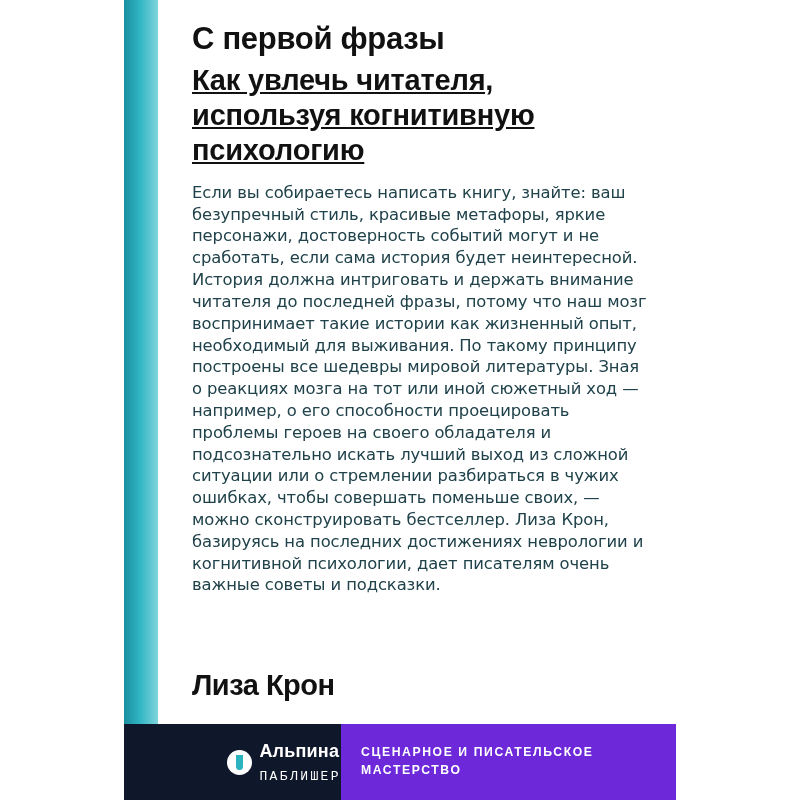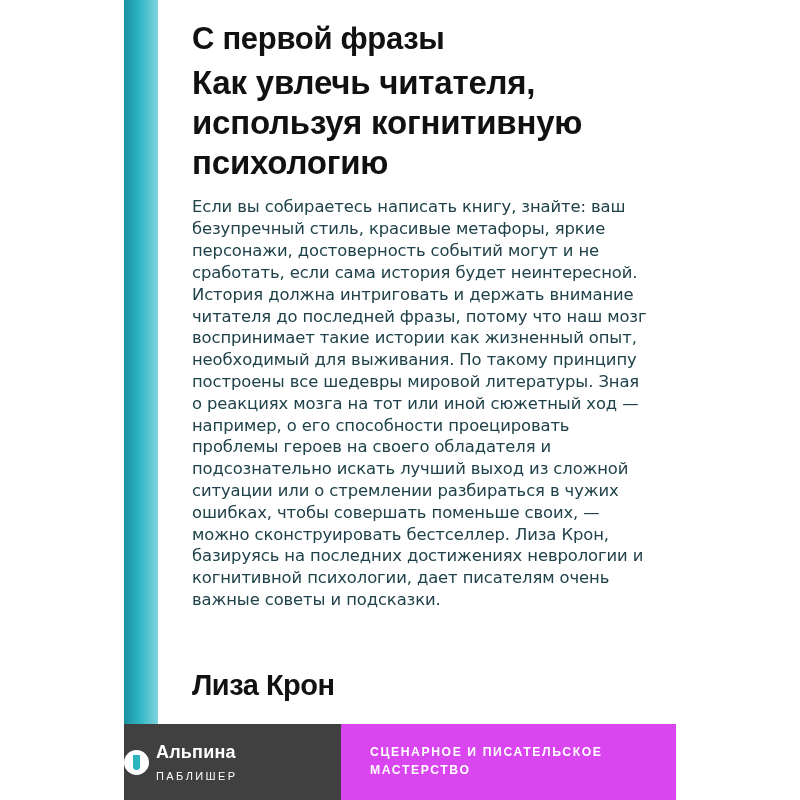--- a/index.html
+++ b/index.html
@@ -52,26 +52,27 @@
   }
   .main-title {
     font-size: 31px;
     line-height: 1.12;
     font-weight: bold;
     color: #111111;
     letter-spacing: -0.3px;
     margin: 0 0 6px 0;
   }
   .subtitle {
-    font-size: 33px;
+    font-size: 29px;
     line-height: 1.22;
     font-weight: bold;
     color: #111111;
     letter-spacing: -0.2px;
     margin: 0;
+    text-decoration: underline;
   }
   .annotation {
     margin: 13px 27px 0 34px;
     font-size: 16.4px;
     line-height: 1.33;
     color: #20424a;
     font-family: "DejaVu Sans", sans-serif;
     letter-spacing: -0.1px;
     text-align: left;
   }
@@ -92,25 +93,25 @@
     position: absolute;
     left: 0;
     bottom: 0;
     width: 552px;
     height: 76px;
     display: flex;
   }
   .footer-left {
     width: 217px;
     height: 76px;
-    background: #404040;
+    background: #0f172a;
     position: relative;
     display: flex;
     align-items: center;
-    justify-content: flex-start;
+    justify-content: flex-end;
   }
   .pub-logo {
     display: flex;
     align-items: center;
     gap: 7px;
   }
   .pub-mark {
     width: 25px;
     height: 25px;
     border-radius: 50%;
@@ -134,32 +135,33 @@
   .pub-name {
     display: block;
     color: #ffffff;
     font-size: 18px;
     font-weight: bold;
     letter-spacing: 0.2px;
   }
   .pub-sub {
     display: block;
     color: #ffffff;
-    font-size: 11px;
+    font-size: 13px;
     letter-spacing: 2.4px;
     margin-top: 10px;
+    font-family: Liberation Mono, monospace;
   }
   .footer-right {
     flex: 1;
     height: 76px;
-    background: #d946ef;
+    background: #6d28d9;
     display: flex;
     flex-direction: column;
     justify-content: center;
-    padding-left: 29px;
+    padding-left: 20px;
     box-sizing: border-box;
   }
   .series-line {
     color: #ffffff;
     font-size: 12.2px;
     font-weight: bold;
     letter-spacing: 1.6px;
     line-height: 1.45;
   }
   .side-white-left, .side-white-right {

